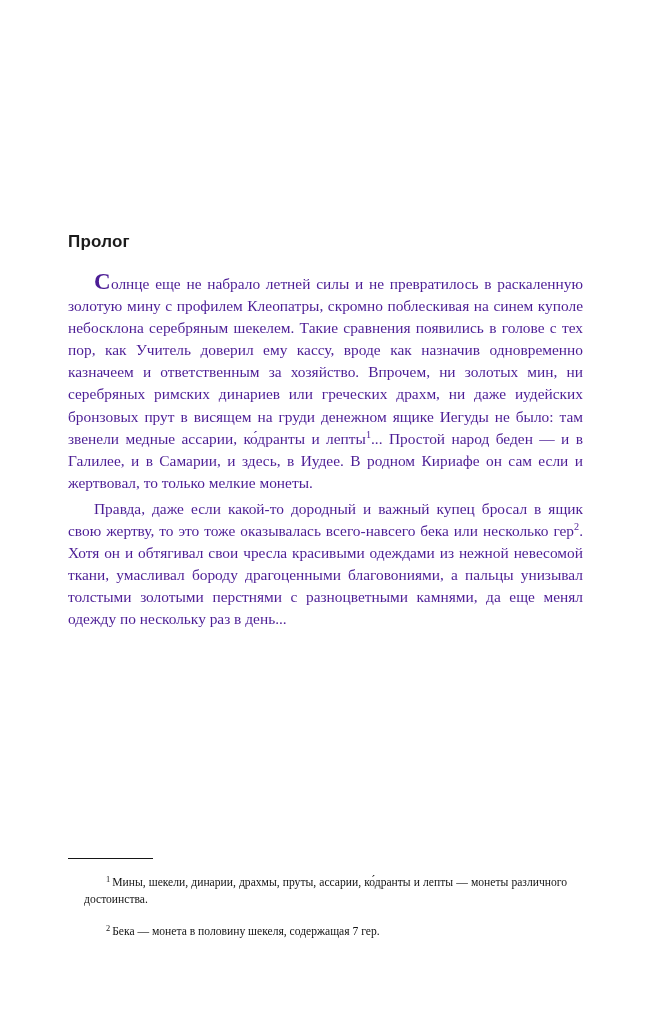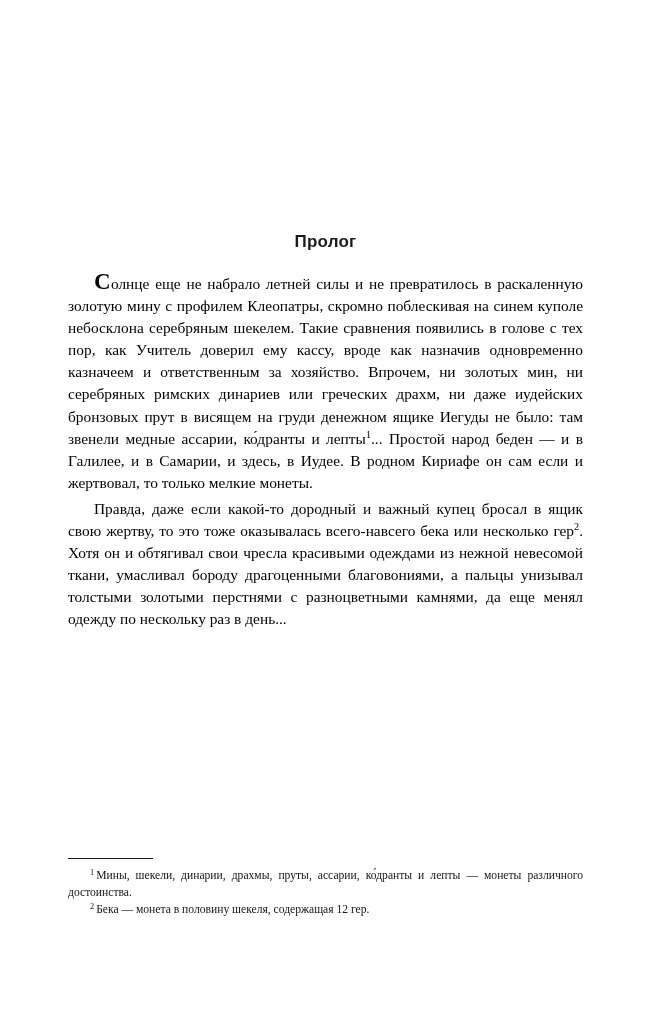--- a/index.html
+++ b/index.html
@@ -31,41 +31,40 @@
     width: 515px;
   }
 
   
   .chapter-title {
     font-family: "Liberation Sans", "DejaVu Sans", sans-serif;
     font-weight: bold;
     font-size: 17px;
     line-height: 20px;
     color: #1b1b1b;
-    text-align: center;
     margin: 0;
     padding-top: 232px;
     letter-spacing: 0.2px;
   }
 
   
   .body-copy {
     margin: 0;
     padding-top: 21px;
   }
 
   .para {
     margin: 0;
     font-size: 15.4px;
     line-height: 22.1px;
     text-align: justify;
     text-justify: inter-word;
     text-indent: 26px;
     hyphens: manual;
-    color: #000000;
+    color: #4c1d95;
   }
 
   .para + .para {
     margin-top: 4px;
   }
 
   
   .raised-cap {
     font-size: 23px;
     font-weight: 600;
@@ -89,21 +88,21 @@
 
   .footnote-rule {
     width: 85px;
     height: 0;
     border: 0;
     border-top: 1.6px solid #161616;
     margin: 0 0 9px 0;
   }
 
   .footnote {
-    margin: 0;
+    margin: 16px;
     font-size: 11.6px;
     line-height: 16.5px;
     text-align: justify;
     text-indent: 22px;
     color: #141414;
   }
 
   .footnote + .footnote {
     margin-top: 1px;
   }
@@ -133,17 +132,17 @@
 
     </div>
   </div>
 
   <div class="footnotes">
 
     <hr class="footnote-rule">
 
     <p class="footnote"><sup>1</sup><span>Мины, шекели, динарии, драхмы, пруты, ассарии, ко́дранты и лепты — монеты различного достоинства.</span></p>
 
-    <p class="footnote"><sup>2</sup><span>Бека — монета в половину шекеля, содержащая 12 гер.</span></p>
+    <p class="footnote"><sup>2</sup><span>Бека — монета в половину шекеля, содержащая 7 гер.</span></p>
 
   </div>
 
 </div>
 
 </body></html>

